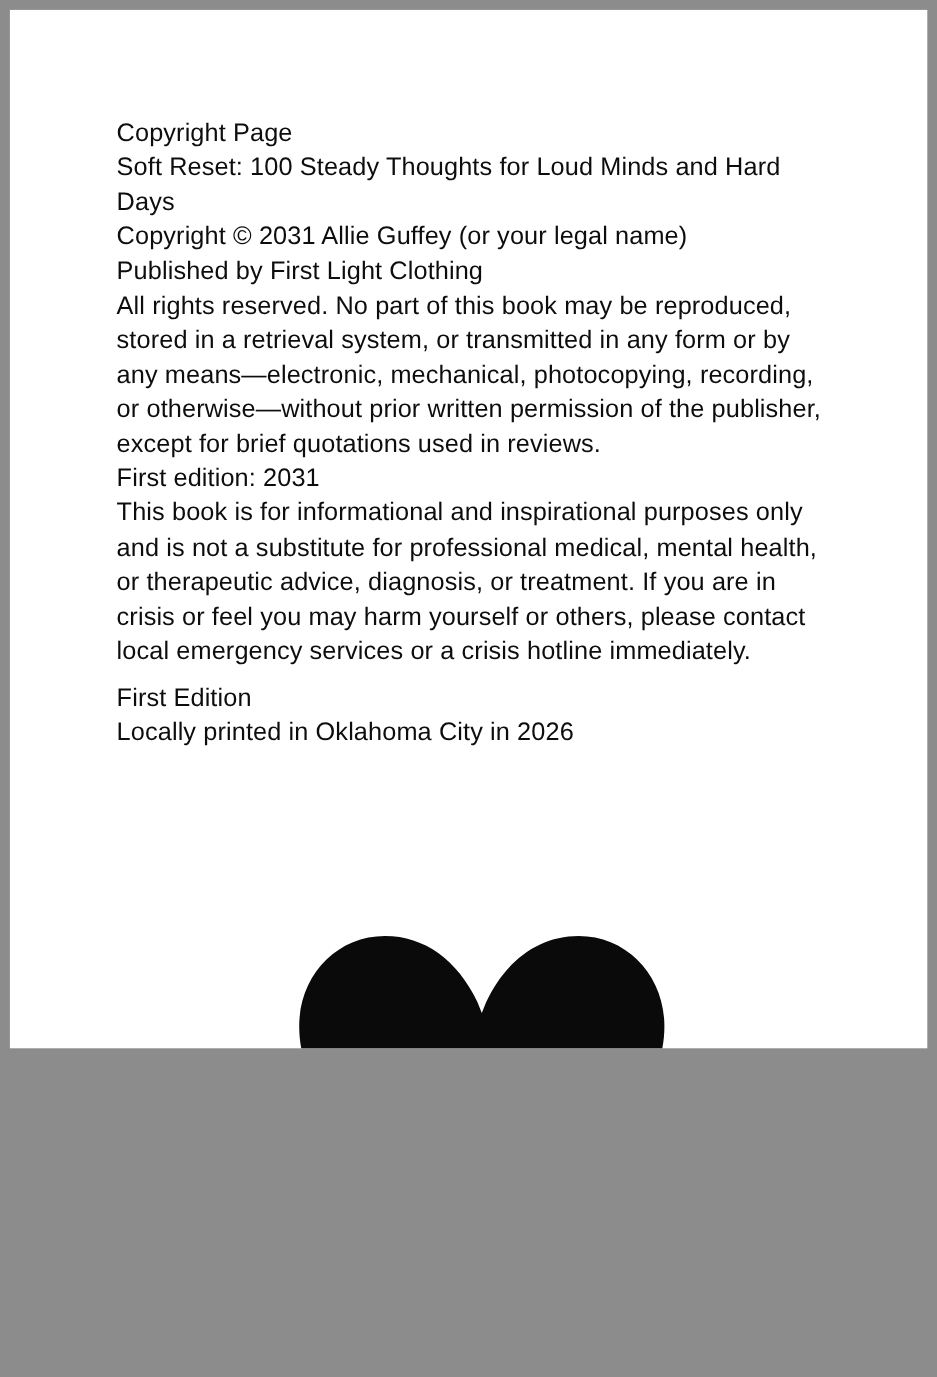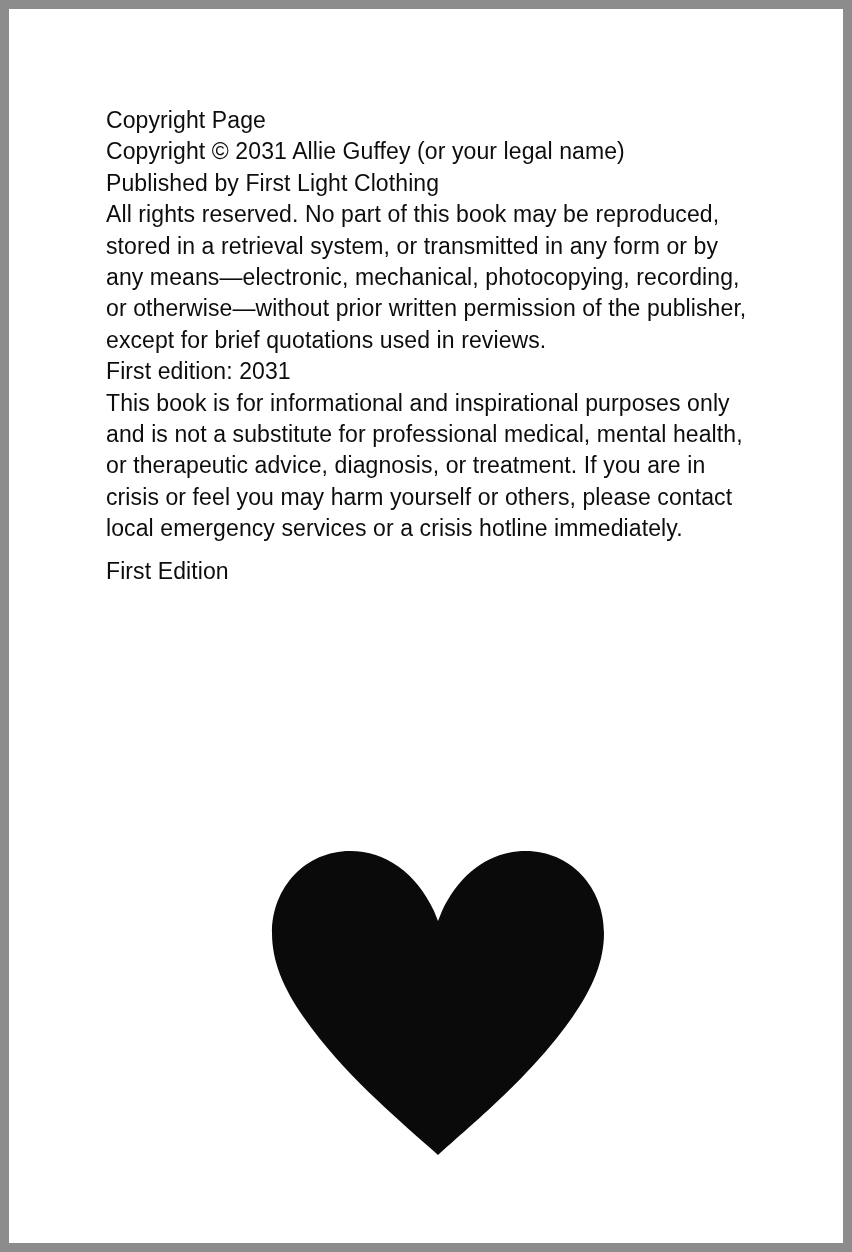--- a/index.html
+++ b/index.html
@@ -13,21 +13,21 @@
     background: #8c8c8c;
     font-family: "Liberation Sans", sans-serif;
     overflow: hidden;
   }
 
   .page-frame {
     position: absolute;
     left: 9px;
     top: 9px;
     width: 834px;
-    height: 1234px;
+    height: 944px;
     background: #ffffff;
     overflow: hidden;
   }
 
   .content {
     position: absolute;
     left: 97px;
     top: 96px;
     width: 650px;
   }
@@ -61,34 +61,36 @@
 </style>
 </head>
 <body>
 
 <div class="page-frame">
 
   <div class="content">
 
     <div class="block">Copyright Page</div>
 
+    <div class="block">Soft Reset: 100 Steady Thoughts for Loud Minds and Hard Days</div>
 
     <div class="block">Copyright © 2031 Allie Guffey (or your legal name)</div>
 
     <div class="block">Published by First Light Clothing</div>
 
     <div class="block">All rights reserved. No part of this book may be reproduced, stored in a retrieval system, or transmitted in any form or by any means—electronic, mechanical, photocopying, recording, or otherwise—without prior written permission of the publisher, except for brief quotations used in reviews.</div>
 
 
     <div class="block">First edition: 2031</div>
 
     <div class="block">This book is for informational and inspirational purposes only and is not a substitute for professional medical, mental health, or therapeutic advice, diagnosis, or treatment. If you are in crisis or feel you may harm yourself or others, please contact local emergency services or a crisis hotline immediately.</div>
 
     <div class="block para-gap">First Edition</div>
 
+    <div class="block">Locally printed in Oklahoma City in 2026</div>
 
   </div>
 
   <div class="heart-wrap">
     <svg viewBox="0 0 348 330" xmlns="http://www.w3.org/2000/svg">
       <path d="M174 320
                C 150 298, 96 254, 56 204
                C 24 164, 8 132, 8 98
                C 8 52, 42 16, 86 16
                C 122 16, 152 38, 170 76

